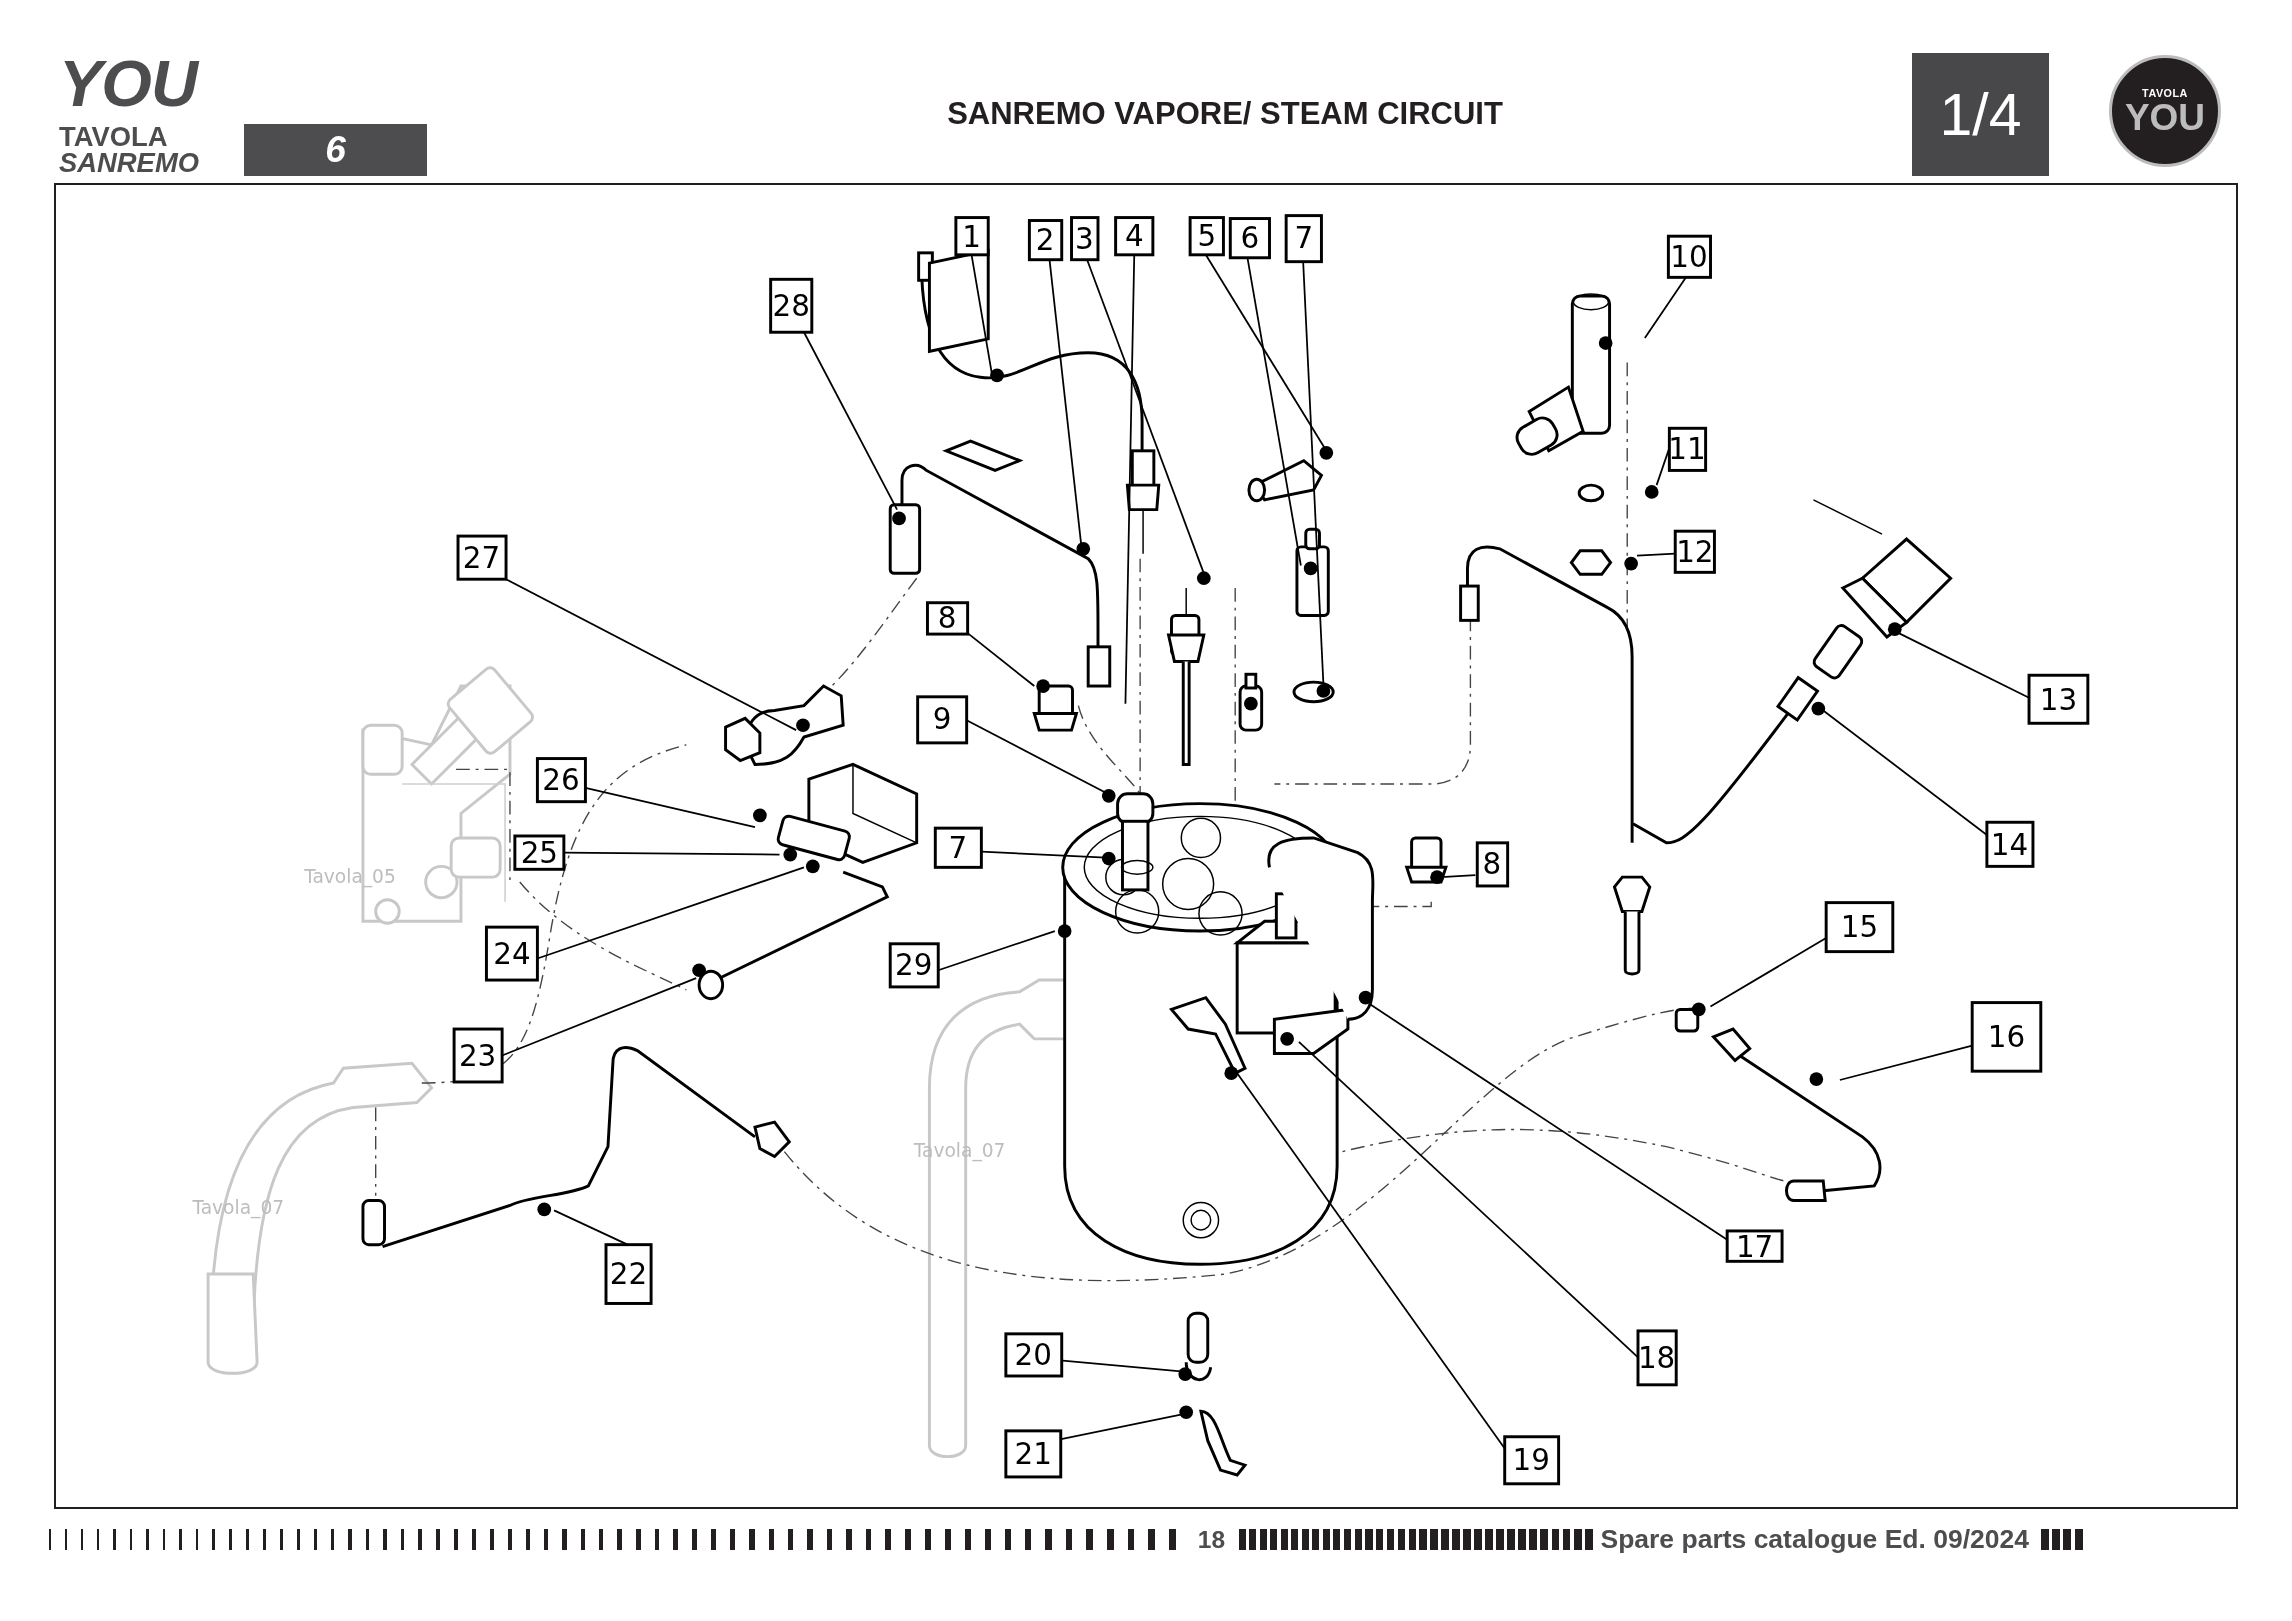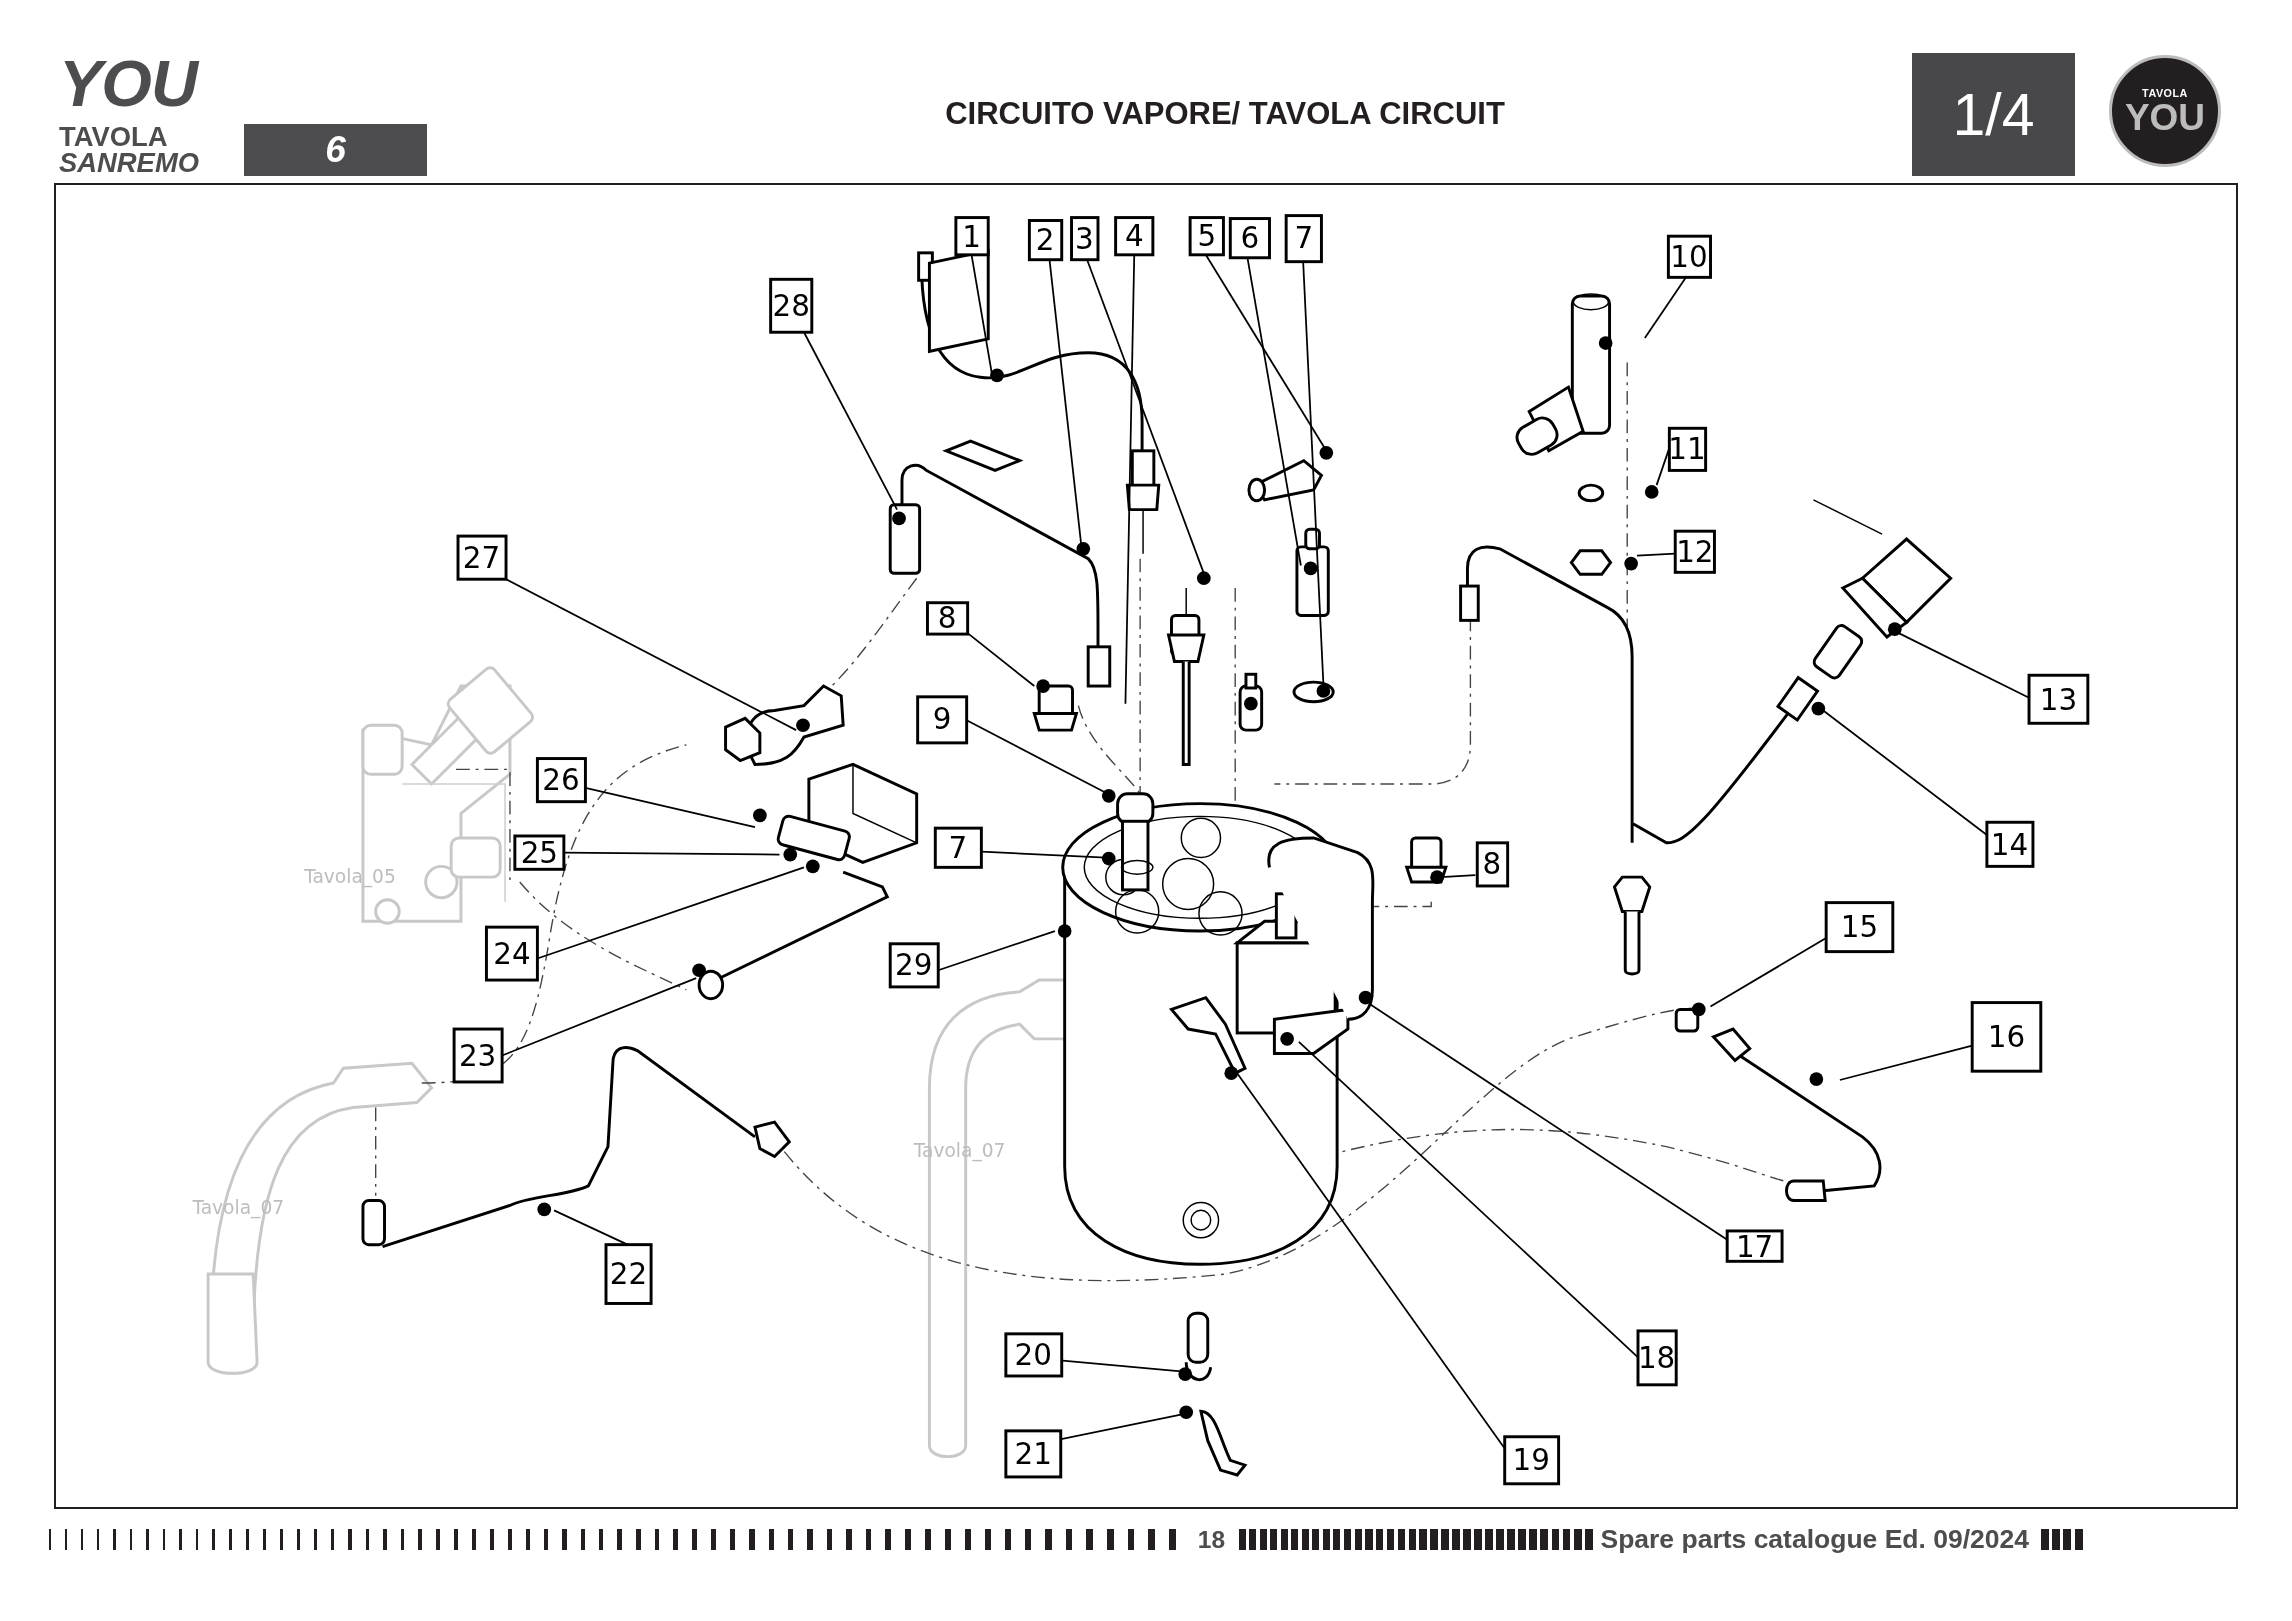--- a/index.html
+++ b/index.html
@@ -2,21 +2,21 @@
 <html><head>
 <meta charset="utf-8">
 <style>
   html, body { margin: 0; padding: 0; background: #ffffff; }
   body { width: 2293px; height: 1621px; position: relative; overflow: hidden; font-family: "Liberation Sans", sans-serif; }
   .brand { position: absolute; left: 59px; top: 51px; font-family: "Liberation Sans", sans-serif; font-weight: bold; font-style: italic; font-size: 65px; color: #4d4d4f; letter-spacing: -1px; line-height: 1; }
   .tavola { position: absolute; left: 59px; top: 123px; font-family: "Liberation Sans", sans-serif; font-weight: bold; font-size: 27.4px; color: #4d4d4f; line-height: 1; }
   .drawing { position: absolute; left: 59px; top: 149px; font-family: "Liberation Sans", sans-serif; font-weight: bold; font-style: italic; font-size: 27.4px; color: #4d4d4f; line-height: 1; }
   .tav-num { position: absolute; left: 244px; top: 124px; width: 183px; height: 52px; background: #4d4d4f; color: #ffffff; font-family: "Liberation Sans", sans-serif; font-weight: bold; font-style: italic; font-size: 37px; display: flex; align-items: center; justify-content: center; }
   .title { position: absolute; left: 833px; top: 96px; width: 784px; text-align: center; font-family: "Liberation Sans", sans-serif; font-weight: bold; font-size: 31px; color: #231f20; }
-  .page-box { position: absolute; left: 1912px; top: 53px; width: 163px; height: 123px; background: #48484a; color: #ffffff; font-family: "Liberation Sans", sans-serif; font-size: 59px; display: flex; align-items: center; justify-content: center; }
+  .page-box { position: absolute; left: 1912px; top: 53px; width: 137px; height: 123px; background: #48484a; color: #ffffff; font-family: "Liberation Sans", sans-serif; font-size: 59px; display: flex; align-items: center; justify-content: center; }
   .logo { position: absolute; left: 2109px; top: 55px; width: 112px; height: 112px; border-radius: 50%; background: #231f20; border: 3.9px solid #bcbcbc; box-sizing: border-box; display: flex; flex-direction: column; align-items: center; justify-content: center; }
   .logo-top { color: #ffffff; font-family: "Liberation Sans", sans-serif; font-weight: bold; font-size: 10.8px; letter-spacing: 0.5px; }
   .logo-bottom { color: #bcbcbc; font-family: "Liberation Sans", sans-serif; font-weight: bold; font-size: 37px; line-height: 1; }
   .frame { position: absolute; left: 54px; top: 183px; width: 2184px; height: 1326px; border: 2px solid #231f20; box-sizing: border-box; }
   svg.drawing-svg { position: absolute; left: 0; top: 0; }
   .callout rect { fill: #ffffff; stroke: #000000; stroke-width: 3; }
   .callout text { font-family: "DejaVu Sans", sans-serif; font-size: 30px; fill: #000000; text-anchor: middle; dominant-baseline: central; }
   .leader { stroke: #000; stroke-width: 1.8; fill: none; }
   .dot { fill: #000; }
   .part { stroke: #000; stroke-width: 3; fill: #fff; }
@@ -33,21 +33,21 @@
 </style>
 </head>
 <body>
 
 <div class="brand">YOU</div>
 <div class="tavola">TAVOLA</div>
 <div class="drawing">SANREMO</div>
 <div class="tav-num">
     <span>6</span>
   </div>
-<div class="title">CIRCUITO VAPORE/ TAVOLA CIRCUIT</div>
+<div class="title">SANREMO VAPORE/ STEAM CIRCUIT</div>
 <div class="page-box">
     <span>1/4</span>
   </div>
 <div class="logo">
   <span class="logo-top">TAVOLA</span>
   <span class="logo-bottom">YOU</span>
 </div>
 
 <div class="frame"></div>
 

